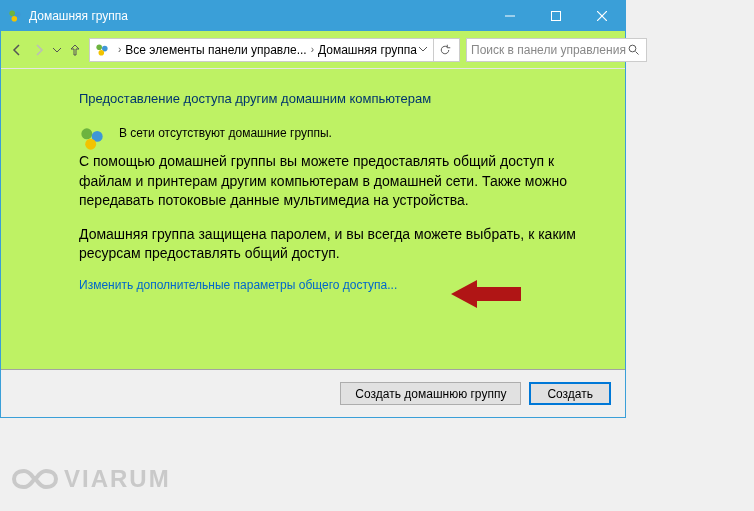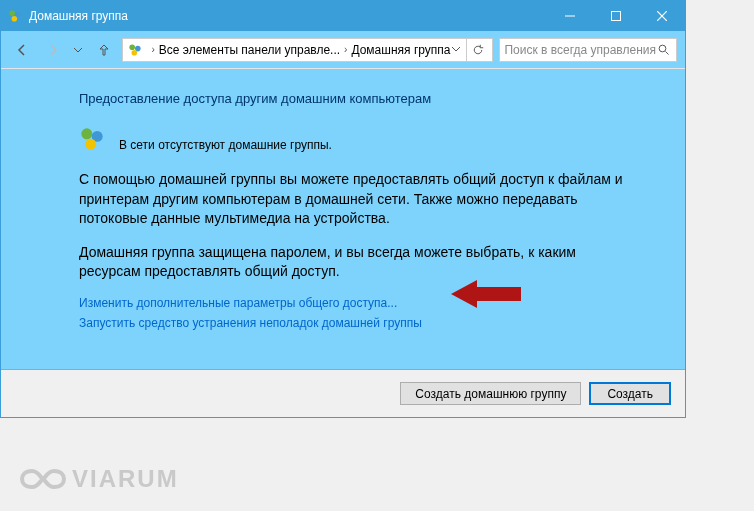--- a/index.html
+++ b/index.html
@@ -1,18 +1,18 @@
 <!DOCTYPE html>
 <html><head>
 <meta charset="utf-8">
 <style>
   * { box-sizing: border-box; margin: 0; padding: 0; font-family: "Segoe UI", Tahoma, sans-serif; }
   body { background: #f0f0f0; width: 754px; height: 511px; position: relative; overflow: hidden; }
 
-  .window { width: 686px; height: 418px; background: #7dd3fc; border: 1px solid #3a9fd8; position: absolute; top: 0; left: 0; }
+  .window { width: 626px; height: 418px; background: #bef264; border: 1px solid #3a9fd8; position: absolute; top: 0; left: 0; }
 
   
   .titlebar { height: 30px; background: #3a9fd8; display: flex; align-items: center; color: #fff; font-size: 12px; }
   .titlebar .app-icon { width: 16px; height: 16px; margin: 0 6px; display: flex; align-items: center; justify-content: center; }
   .titlebar .title-text { flex: 1; }
   .titlebar-buttons { display: flex; height: 100%; }
   .titlebar-buttons .tbtn { width: 46px; display: flex; align-items: center; justify-content: center; color: #fff; }
   .titlebar-buttons .tbtn svg { display: block; }
 
   
@@ -28,36 +28,36 @@
   .addressbar .addr-drop { margin-left: auto; color: #555; font-size: 10px; padding: 0 2px; }
   .addressbar .addr-refresh { width: 22px; display:flex; align-items:center; justify-content:center; color:#555; border-left:1px solid #ccc; height:100%; margin-left:4px; }
 
   .searchbox { width: 182px; height: 24px; border: 1px solid #ccc; display: flex; align-items: center; padding: 0 4px; font-size: 12px; color: #888; background: #fff; }
   .searchbox .search-text { flex: 1; white-space: nowrap; overflow: hidden; }
   .searchbox .search-icon { width: 16px; display:flex; align-items:center; justify-content:center; color:#555; }
 
   
   .content { padding: 22px 40px 0 78px; color: #000; }
   .h1 { color: #00356d; font-size: 13px; font-weight: 400; margin-bottom: 20px; }
-  .statusrow { display: flex; align-items: flex-end; gap: 14px; margin-bottom: 18px; }
+  .statusrow { display: flex; align-items: flex-start; gap: 14px; }
   .status-icon { width: 26px; height: 26px; display:flex; align-items:center; justify-content:center; }
   .statusrow .status-text { font-size: 12px; }
   .para { font-size: 14px; line-height: 1.4; margin-bottom: 14px; max-width: 560px; }
   .link { color: #0066cc; font-size: 12px; display: block; margin-bottom: 6px; cursor: pointer; }
 
   
   .red-arrow { position: absolute; left: 450px; top: 277px; }
   
   
   .footer { position: absolute; bottom: 0; left: 0; right: 0; height: 48px; background: #f0f0f0; border-top: 1px solid #a3a3a3; display: flex; align-items: center; justify-content: flex-end; padding: 0 14px; gap: 8px; }
   .btn { height: 23px; padding: 0 14px; font-size: 12px; background: #e1e1e1; border: 1px solid #adadad; display:flex; align-items:center; }
   .btn.primary { border: 2px solid #0078d7; padding: 0 16px; }
 
   
-  .watermark { position: absolute; left: 20px; bottom: 18px; color: #c9c9c9; font-weight: 600; letter-spacing: 2px; font-size: 24px; display:flex; align-items:center; gap:6px; }
+  .watermark { position: absolute; left: 12px; bottom: 18px; color: #c9c9c9; font-weight: 600; letter-spacing: 2px; font-size: 24px; display:flex; align-items:center; gap:6px; }
   .watermark svg { display:block; }
 
   
   .hg-icon svg { display:block; }
 </style>
 </head>
 <body>
 
 <div class="window">
 
@@ -131,21 +131,21 @@
       </span>
       <span class="addr-refresh">
         <svg width="12" height="12" viewBox="0 0 16 16">
             <path d="M13 8a5 5 0 1 1-2-4" fill="none" stroke="#555" stroke-width="1.3"></path>
             <path d="M11 1 L11 5 L15 5" fill="none" stroke="#555" stroke-width="1.3"></path>
           </svg>
       </span>
     </div>
 
     <div class="searchbox">
-      <span class="search-text">Поиск в всегда управления</span>
+      <span class="search-text">Поиск в панели управления</span>
       <span class="search-icon">
         <svg width="12" height="12" viewBox="0 0 16 16">
             <circle cx="6" cy="6" r="4.5" fill="none" stroke="#555" stroke-width="1.3"></circle>
             <line x1="10" y1="10" x2="14" y2="14" stroke="#555" stroke-width="1.3"></line>
           </svg>
       </span>
     </div>
   </div>
 
   <div class="content">
@@ -159,21 +159,20 @@
           <circle cx="9" cy="14" r="4.2" fill="#f2c300"></circle>
         </svg>
       </span>
       <span class="status-text">В сети отсутствуют домашние группы.</span>
     </div>
 
     <div class="para">С помощью домашней группы вы можете предоставлять общий доступ к файлам и принтерам другим компьютерам в домашней сети. Также можно передавать потоковые данные мультимедиа на устройства.</div>
     <div class="para">Домашняя группа защищена паролем, и вы всегда можете выбрать, к каким ресурсам предоставлять общий доступ.</div>
 
     <a class="link">Изменить дополнительные параметры общего доступа...</a>
-    <a class="link">Запустить средство устранения неполадок домашней группы</a>
   </div>
 
   <div class="red-arrow">
     <svg width="70" height="32" viewBox="0 0 70 32">
       <polygon points="0,16 26,2 26,9 70,9 70,23 26,23 26,30" fill="#b01515"></polygon>
     </svg>
   </div>
 
   <div class="footer">
     <div class="btn">Создать домашнюю группу</div>

